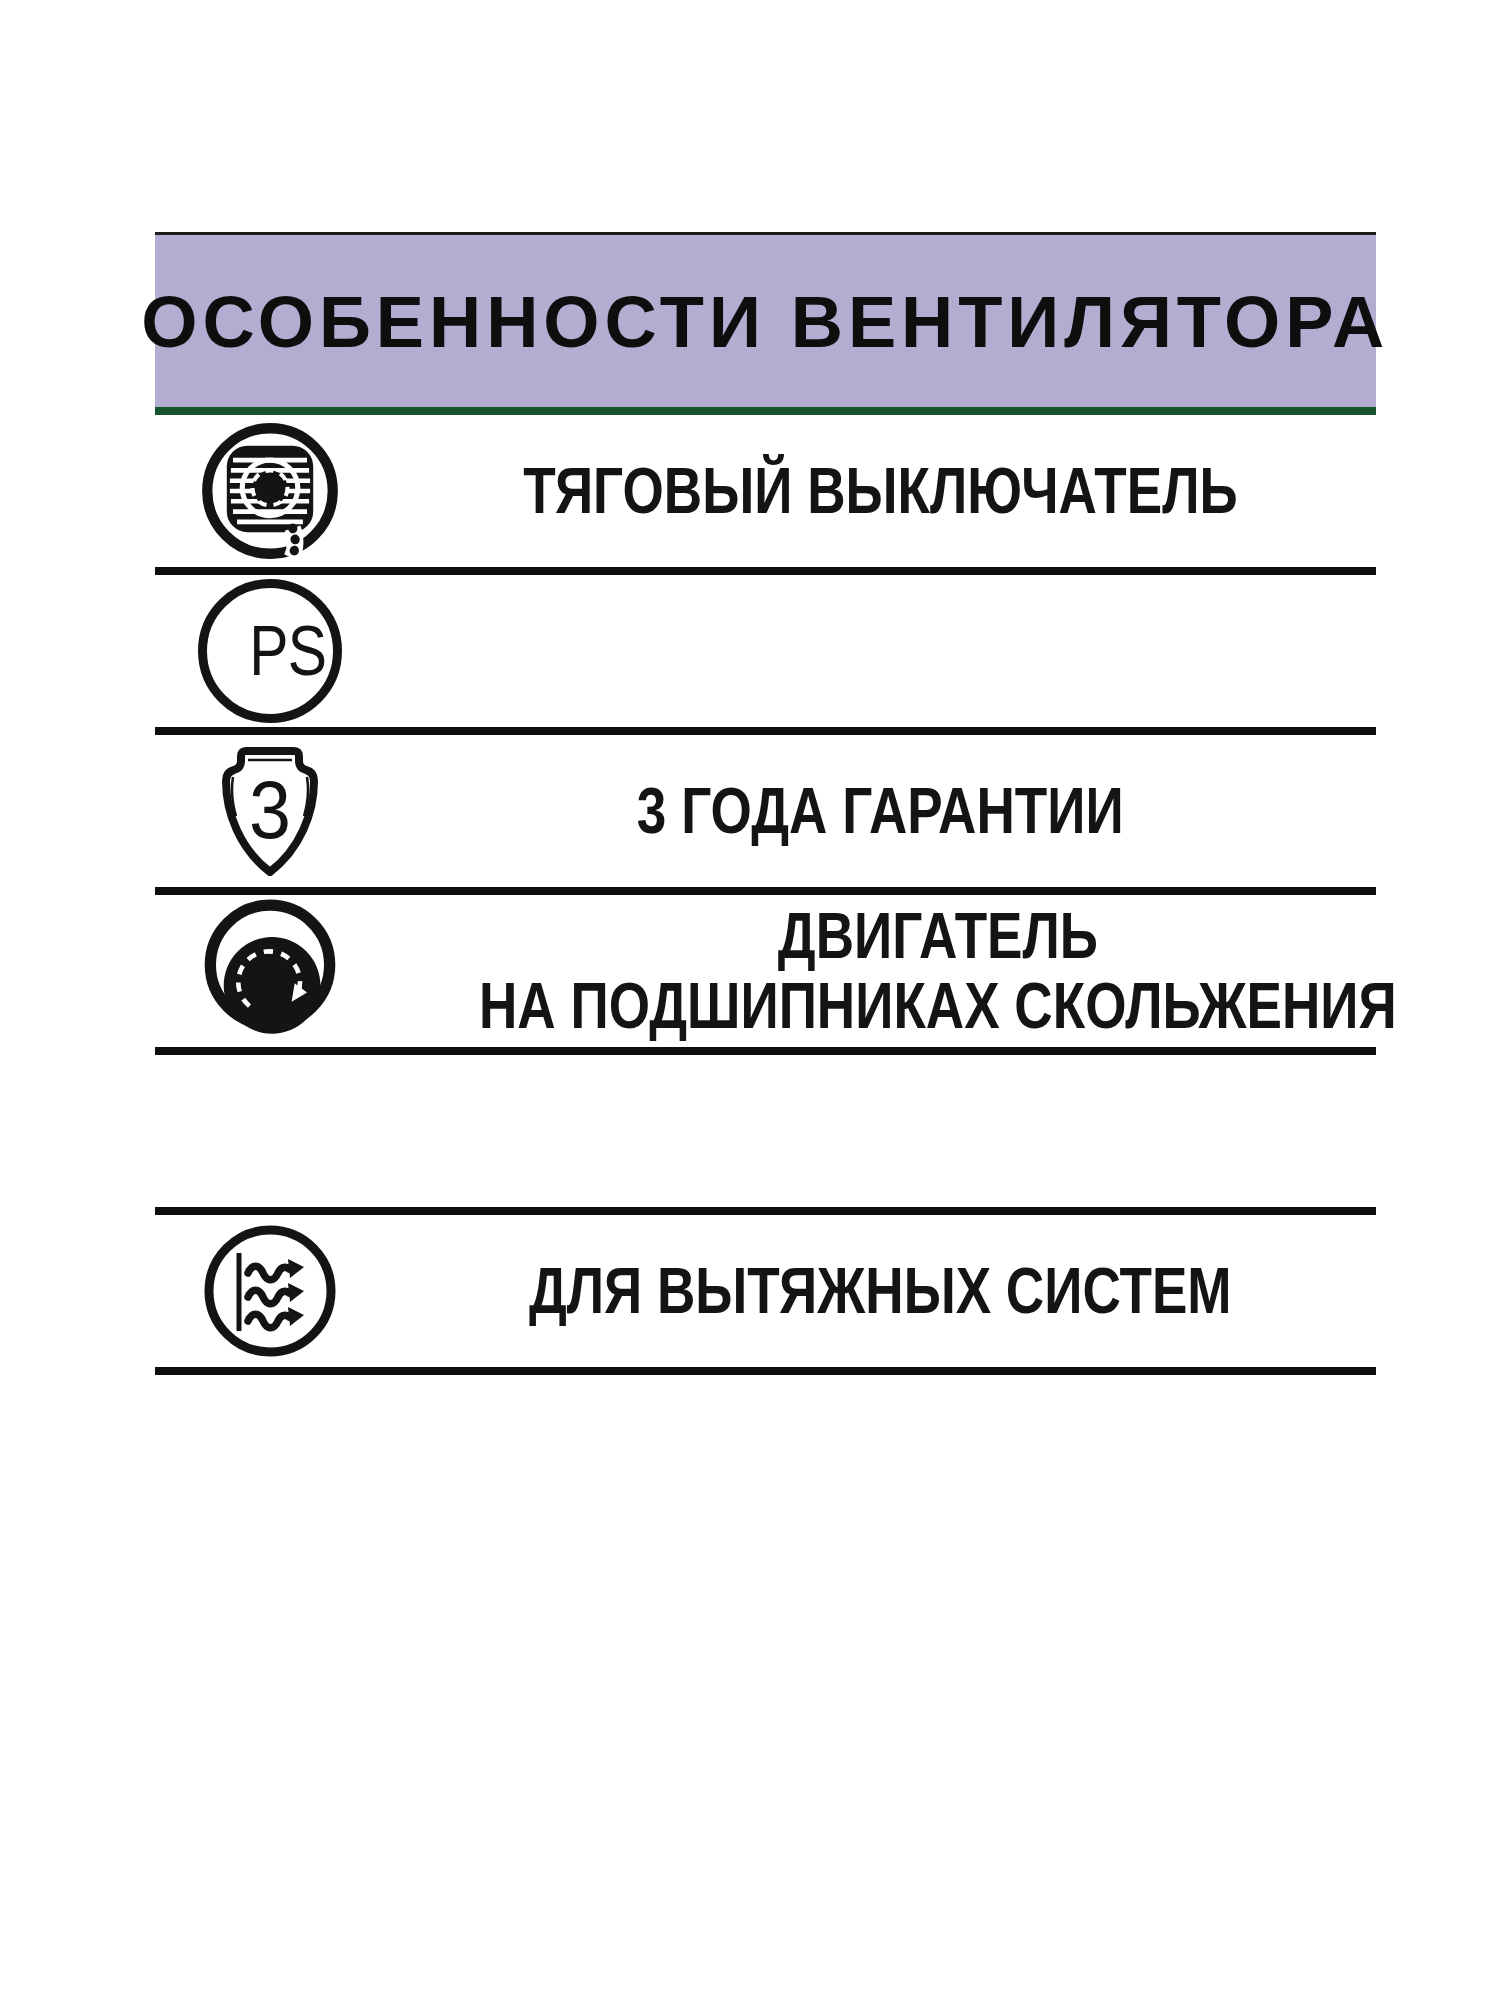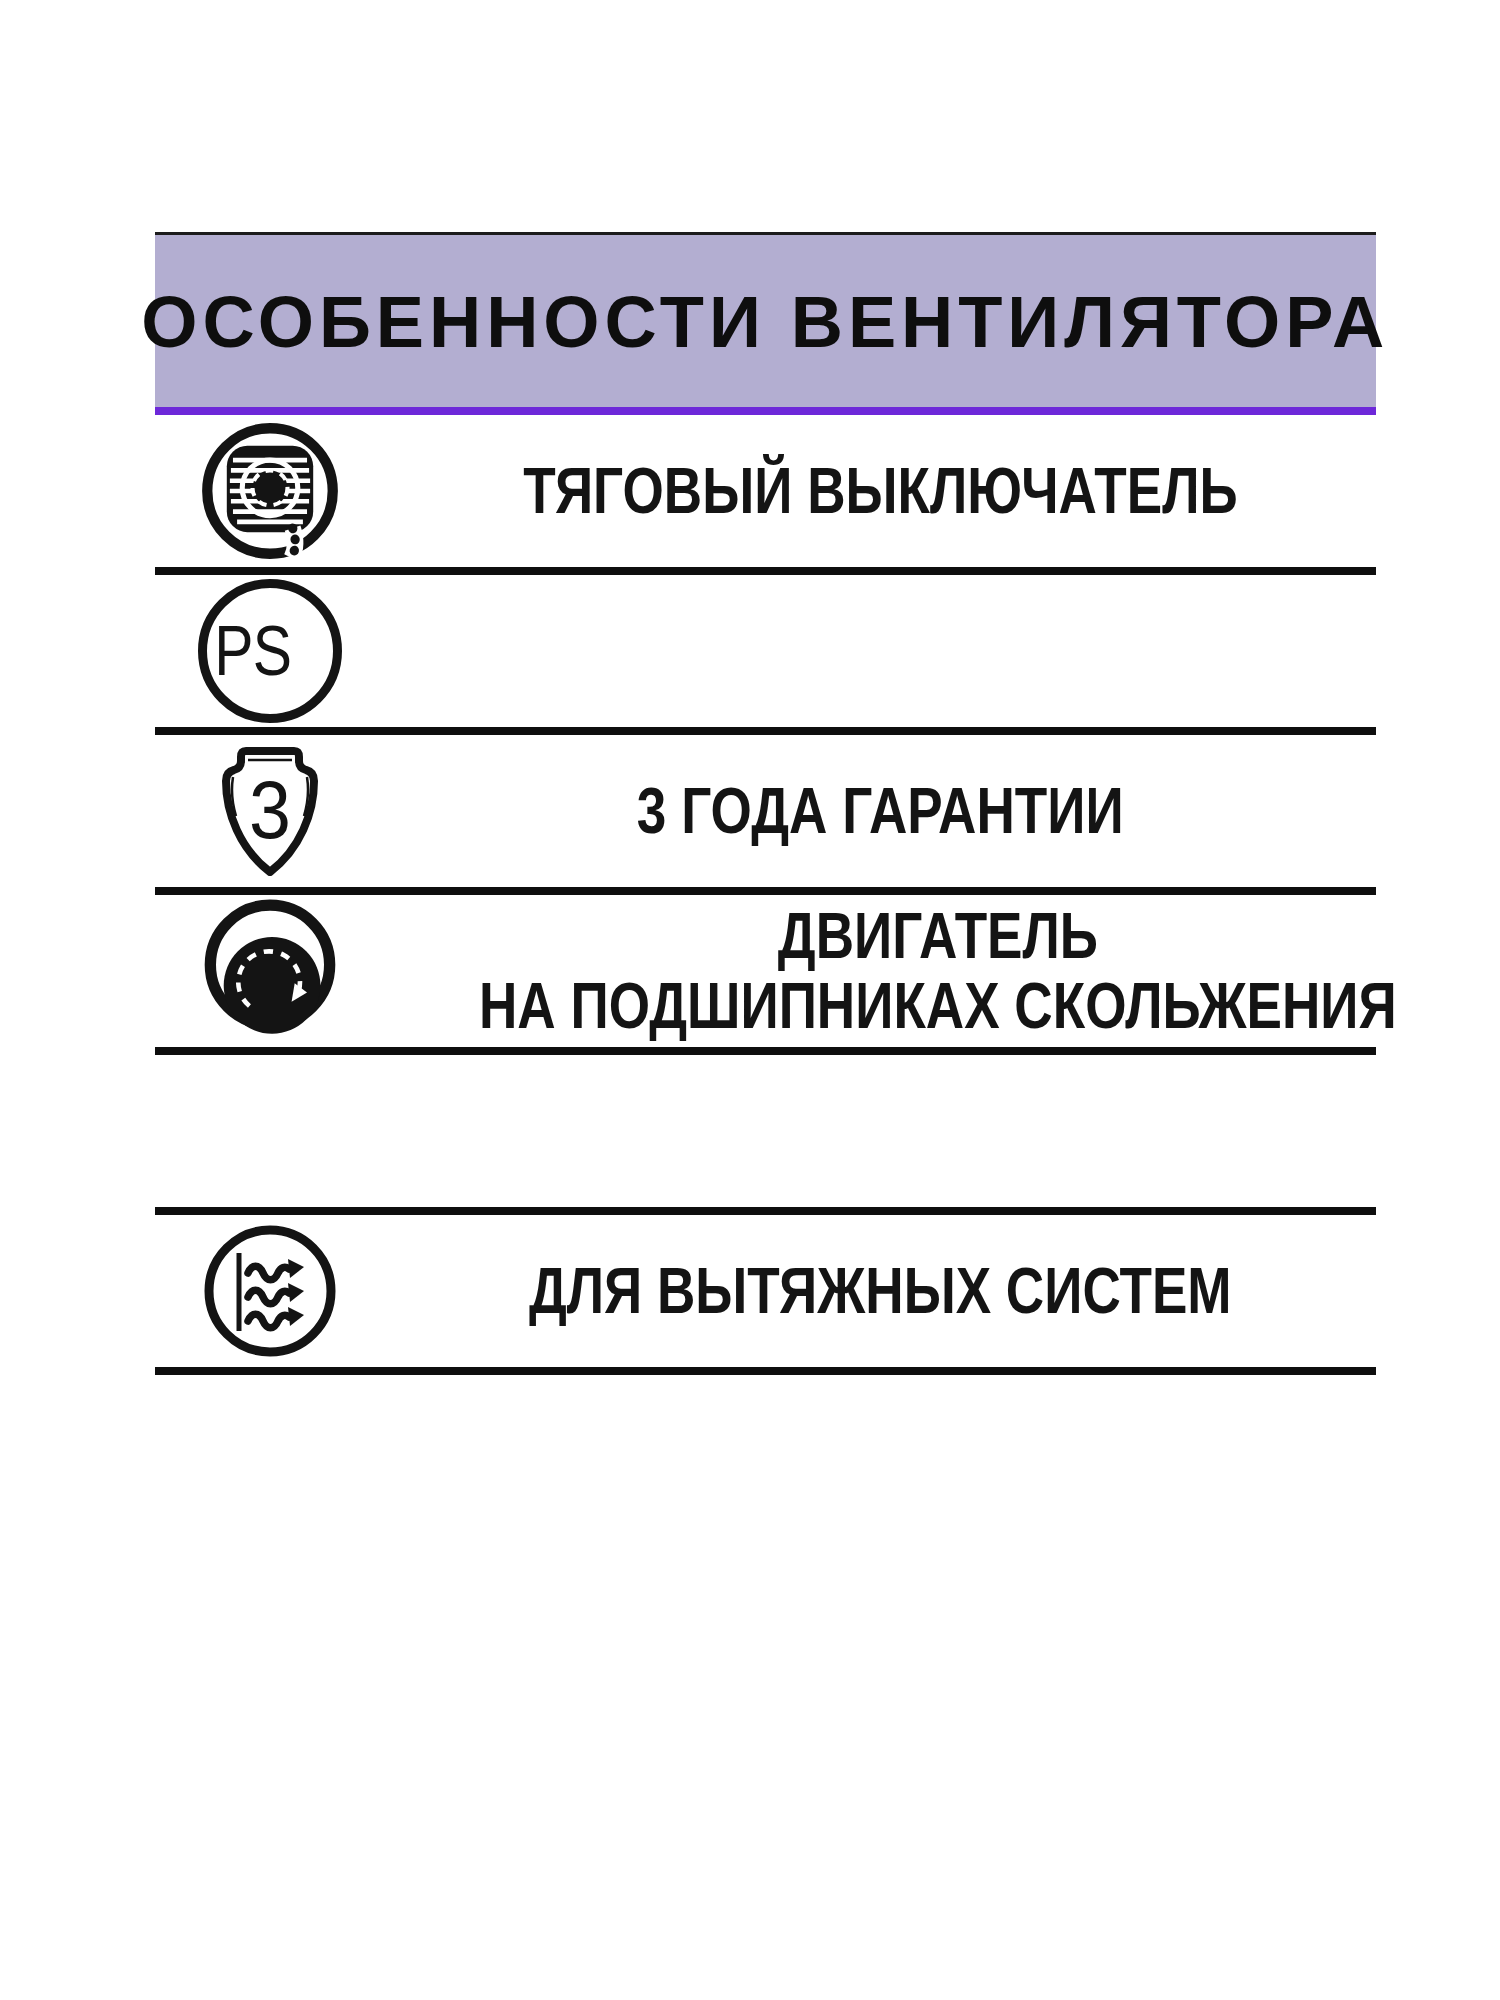--- a/index.html
+++ b/index.html
@@ -5,33 +5,33 @@
   html,body{margin:0;padding:0;background:#ffffff;}
   body{width:1500px;height:2000px;position:relative;font-family:"Liberation Sans",sans-serif;color:#131313;}
   .sheet{position:absolute;inset:0;background:#fff;overflow:hidden;}
   .content{position:absolute;left:155px;top:232px;width:1221px;}
 
   .header{height:172px;background:#b3aed1;border-top:3px solid #1c1c1c;
           display:flex;align-items:center;justify-content:center;}
   .title{font-size:73px;font-weight:700;letter-spacing:5px;color:#0e0e0e;white-space:nowrap;
          transform:scaleX(0.99);}
 
-  .rows{border-top:8px solid #6d28d9;}
+  .rows{border-top:8px solid #14532d;}
   .row{display:flex;align-items:center;height:152px;border-bottom:8px solid #0e0e0e;background:#fff;}
   .icon-wrap{flex:0 0 230px;display:flex;align-items:center;justify-content:center;}
   .label-wrap{flex:1;display:flex;flex-direction:column;align-items:center;justify-content:center;}
   .label{font-size:64px;font-weight:700;line-height:70px;white-space:nowrap;color:#141414;
          transform:scaleX(0.83);}
 
   svg{overflow:visible;display:block;}
   .stroke{fill:none;stroke:#141414;}
   .fillb{fill:#141414;stroke:none;}
 
   .circle-badge{width:126px;height:126px;border:9px solid #141414;border-radius:50%;
-                display:flex;align-items:center;justify-content:flex-start;background:#fff;}
+                display:flex;align-items:center;justify-content:flex-end;background:#fff;}
   .badge-text{font-weight:400;color:#141414;transform:scaleX(0.84);letter-spacing:-1px;}
   .badge-text.ps{font-size:70px;}
   .badge-text.ip{font-size:54px;}
   .shield-digit{font-family:"Liberation Sans",sans-serif;font-weight:400;}
 </style>
 </head>
 <body>
 
 <div class="sheet">
   <div class="content">

